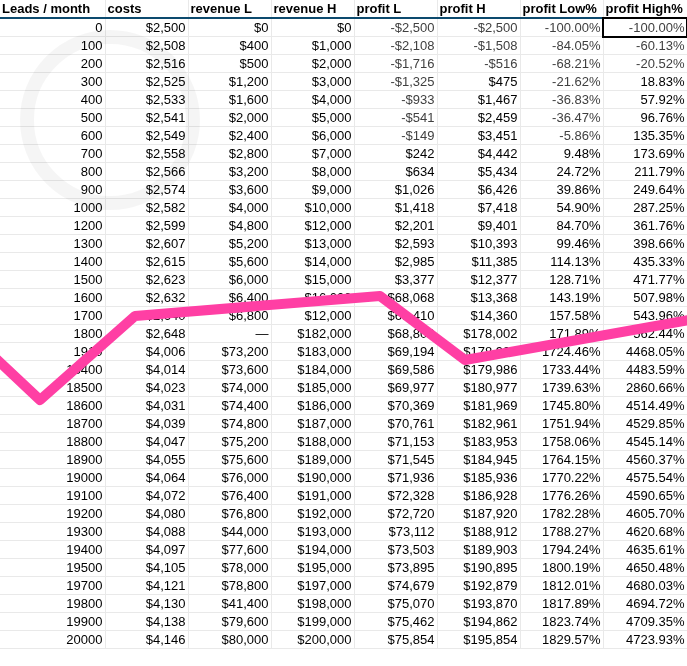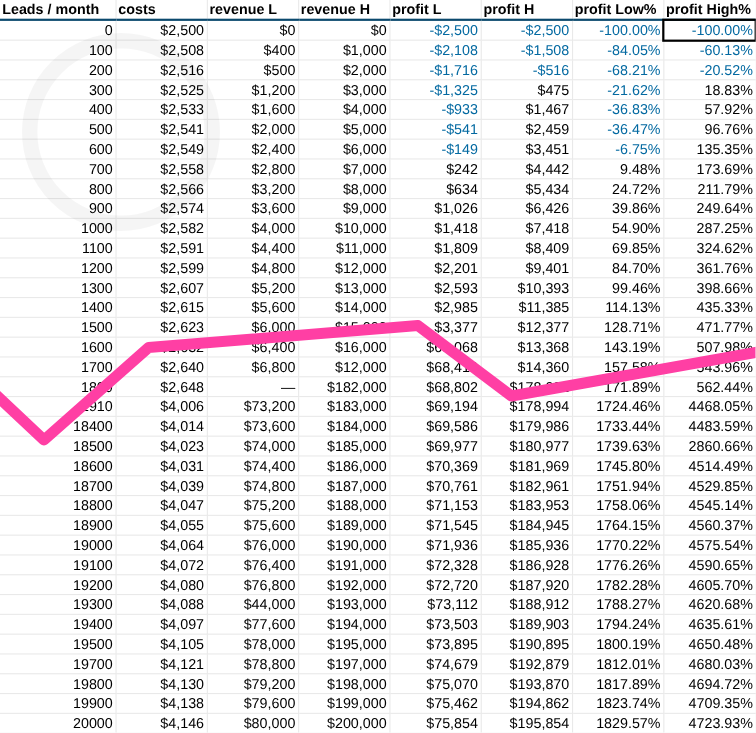--- a/index.html
+++ b/index.html
@@ -27,21 +27,21 @@
     text-align: right;
     white-space: nowrap;
     overflow: hidden;
   }
   thead th {
     font-weight: bold;
     text-align: left;
     background: #fff;
     border-bottom: 2px solid #0c4a6e;
   }
-  .neg { color: #0369a1; }
+  .neg { color: #404040; }
   .sel {
     outline: 2px solid #000;
     outline-offset: -1px;
   }
   col.c0 { width: 105px; }
   col.cx { width: 83px; }
   col.last { width: 84px; }
 
   
   .wm {
@@ -166,21 +166,21 @@
         <td class="neg">-36.47%</td>
         <td>96.76%</td>
       </tr>
       <tr>
         <td>600</td>
         <td>$2,549</td>
         <td>$2,400</td>
         <td>$6,000</td>
         <td class="neg">-$149</td>
         <td>$3,451</td>
-        <td class="neg">-6.75%</td>
+        <td class="neg">-5.86%</td>
         <td>135.35%</td>
       </tr>
       <tr>
         <td>700</td>
         <td>$2,558</td>
         <td>$2,800</td>
         <td>$7,000</td>
         <td>$242</td>
         <td>$4,442</td>
         <td>9.48%</td>
@@ -210,30 +210,20 @@
         <td>1000</td>
         <td>$2,582</td>
         <td>$4,000</td>
         <td>$10,000</td>
         <td>$1,418</td>
         <td>$7,418</td>
         <td>54.90%</td>
         <td>287.25%</td>
       </tr>
       <tr>
-        <td>1100</td>
-        <td>$2,591</td>
-        <td>$4,400</td>
-        <td>$11,000</td>
-        <td>$1,809</td>
-        <td>$8,409</td>
-        <td>69.85%</td>
-        <td>324.62%</td>
-      </tr>
-      <tr>
         <td>1200</td>
         <td>$2,599</td>
         <td>$4,800</td>
         <td>$12,000</td>
         <td>$2,201</td>
         <td>$9,401</td>
         <td>84.70%</td>
         <td>361.76%</td>
       </tr>
       <tr>
@@ -432,21 +422,21 @@
         <td>$78,800</td>
         <td>$197,000</td>
         <td>$74,679</td>
         <td>$192,879</td>
         <td>1812.01%</td>
         <td>4680.03%</td>
       </tr>
       <tr>
         <td>19800</td>
         <td>$4,130</td>
-        <td>$79,200</td>
+        <td>$41,400</td>
         <td>$198,000</td>
         <td>$75,070</td>
         <td>$193,870</td>
         <td>1817.89%</td>
         <td>4694.72%</td>
       </tr>
       <tr>
         <td>19900</td>
         <td>$4,138</td>
         <td>$79,600</td>

